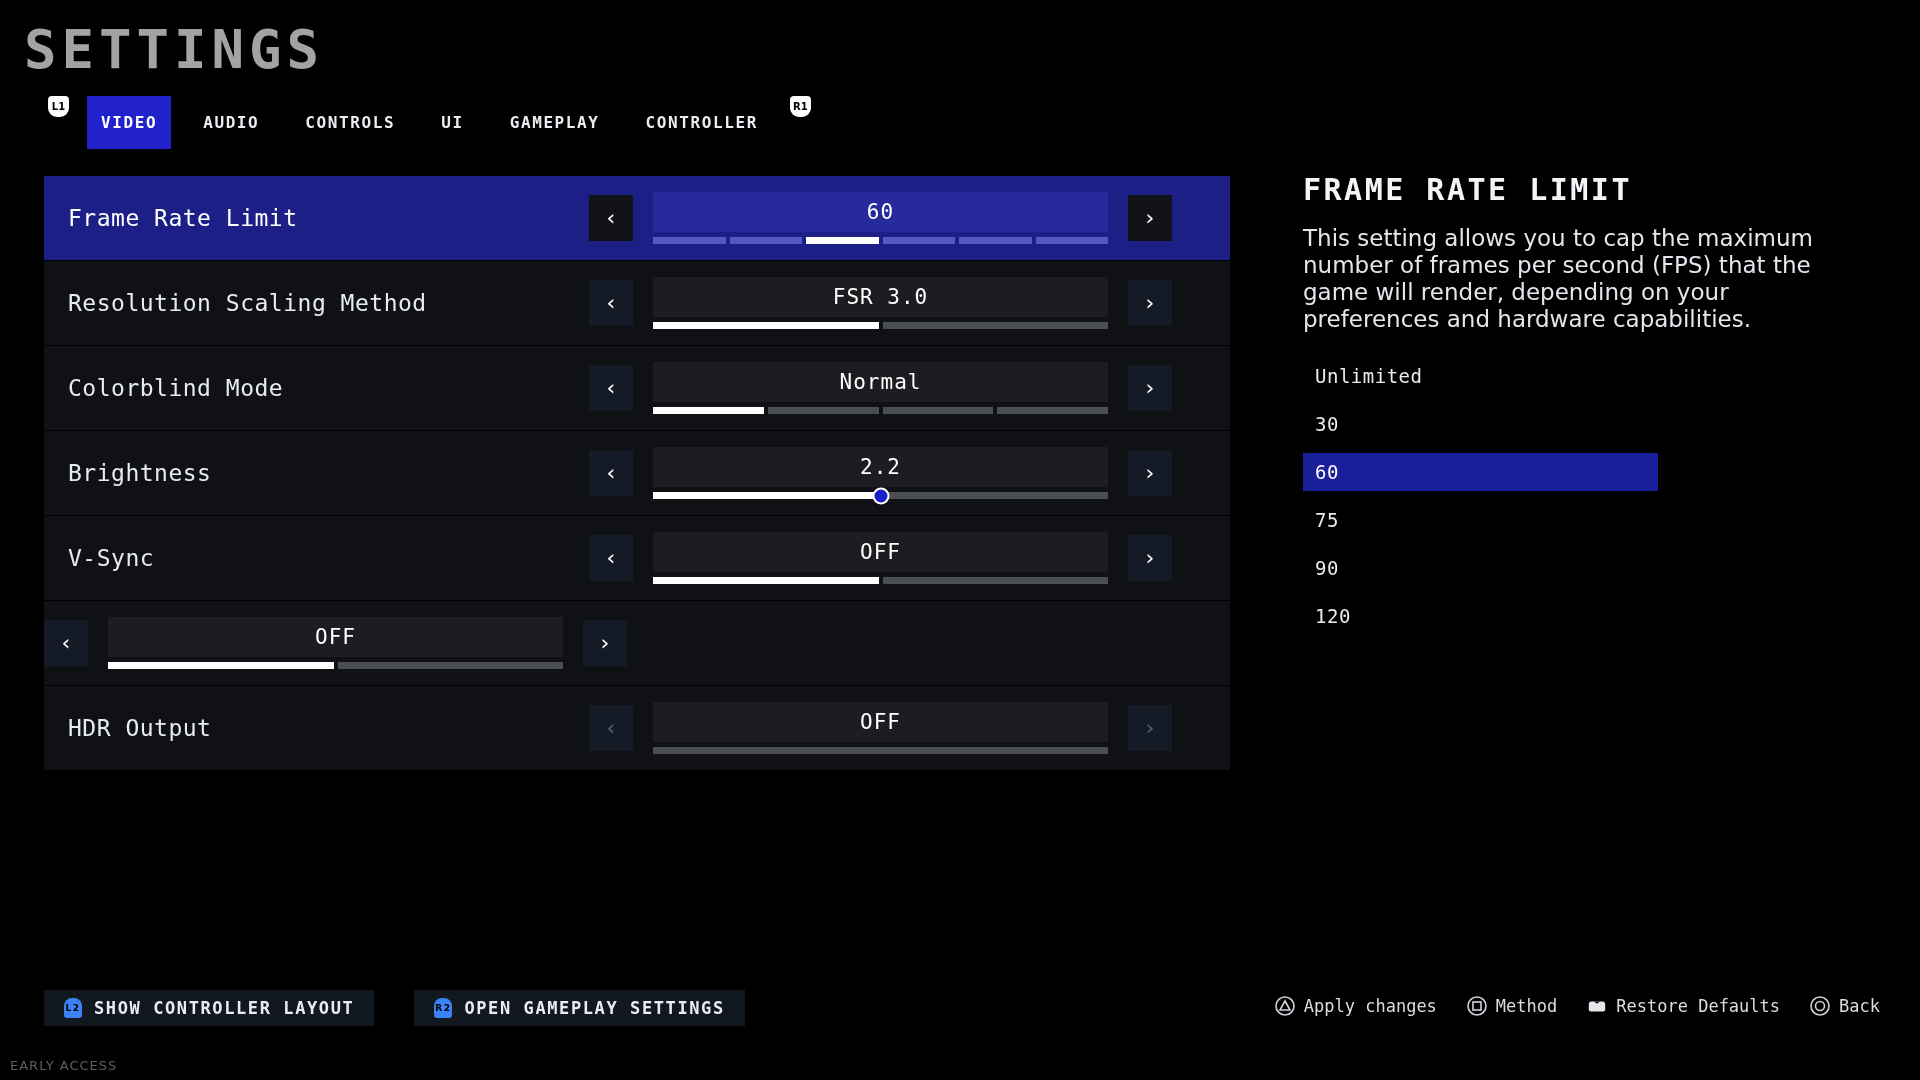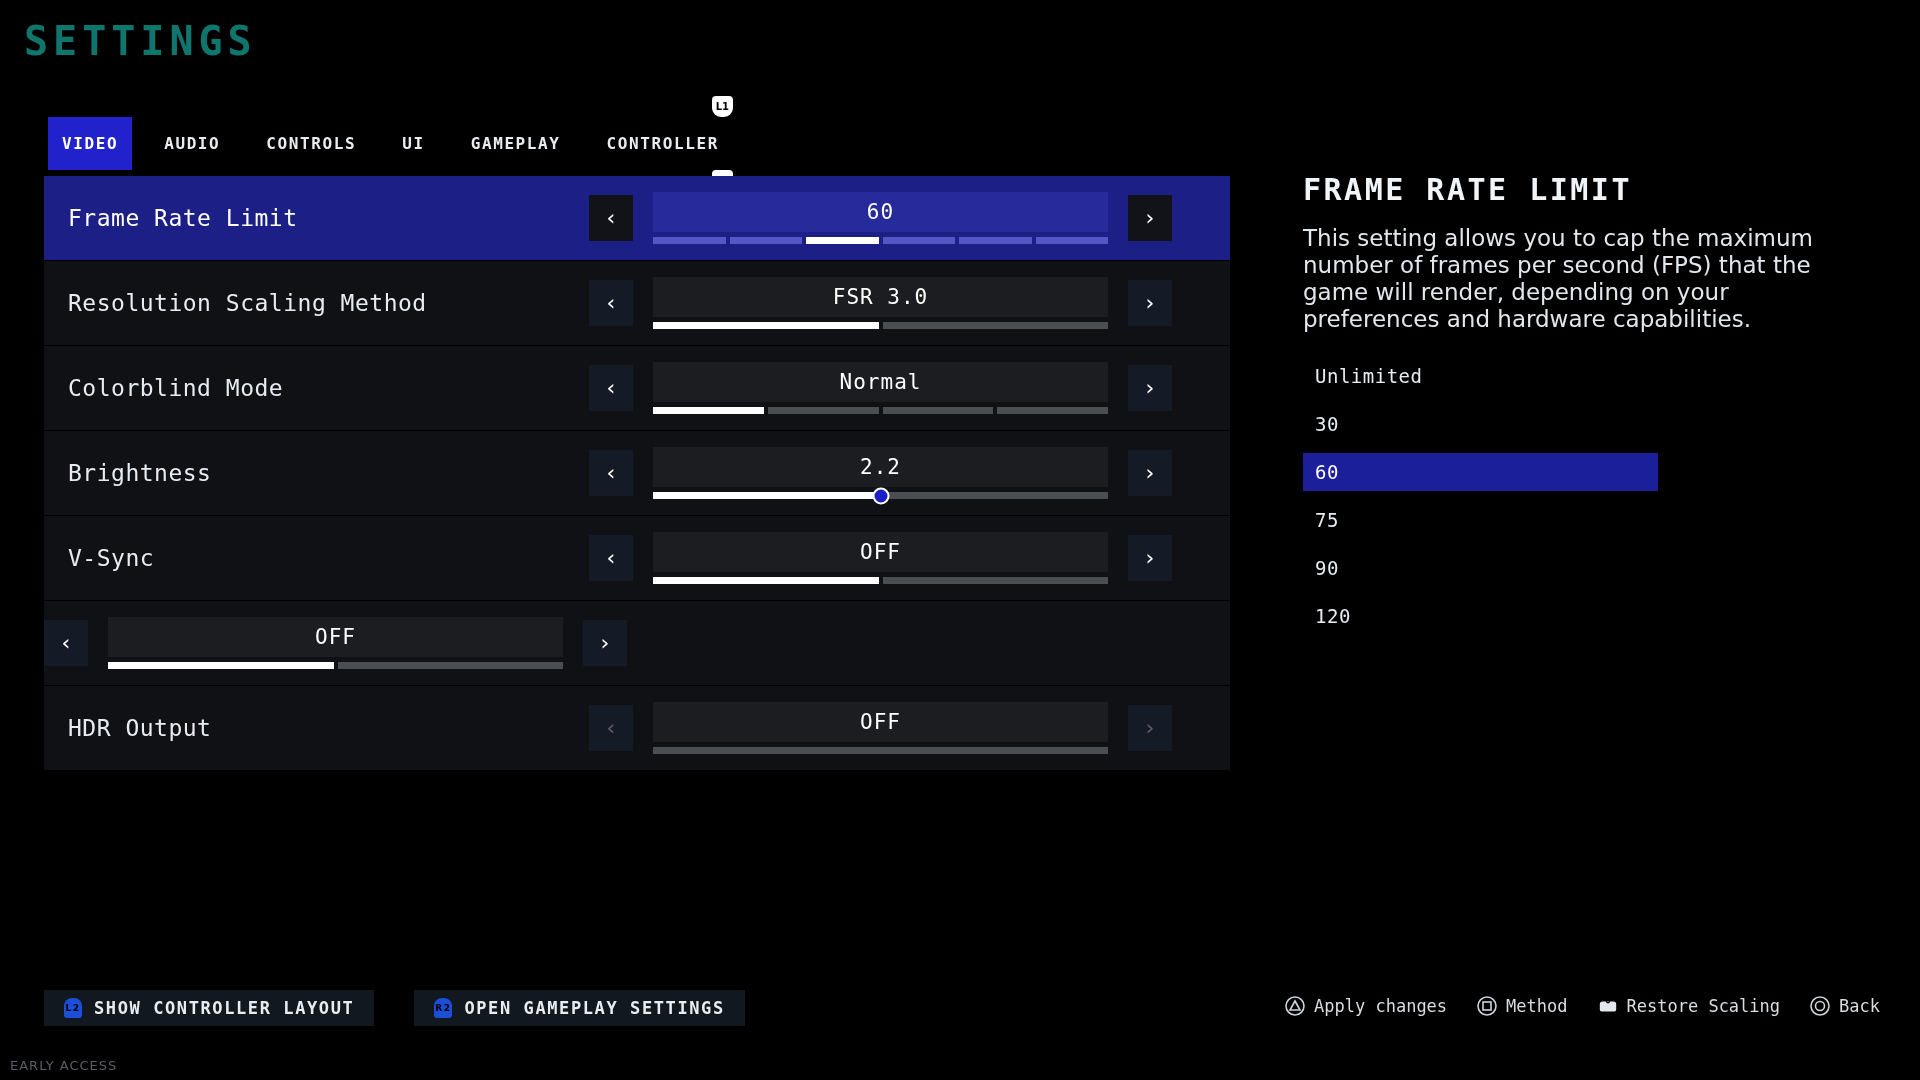--- a/index.html
+++ b/index.html
@@ -20,36 +20,35 @@
     height: 1080px;
     background: #000000;
   }
 
   
   .page-title {
     position: absolute;
     left: 24px;
     top: 18px;
     font-family: "DejaVu Sans Mono", monospace;
-    font-size: 40px;
+    font-size: 54px;
     font-weight: 700;
     letter-spacing: 5px;
-    color: #0f766e;
+    color: #a3a3a3;
   }
 
   
   .tabbar {
     position: absolute;
     left: 48px;
     top: 96px;
     height: 28px;
     display: flex;
-    align-items: flex-end;
+    align-items: flex-start;
     gap: 0px;
-    flex-direction: column;
   }
 
   .bumper {
     display: inline-flex;
     align-items: center;
     justify-content: center;
     width: 21px;
     height: 21px;
     background: #ffffff;
     color: #000000;
@@ -266,21 +265,21 @@
     color: #e9edf1;
     white-space: nowrap;
   }
 
   .trigger {
     display: inline-flex;
     align-items: center;
     justify-content: center;
     width: 18px;
     height: 20px;
-    background: #1d4ed8;
+    background: #3b82f6;
     color: #000000;
     font-family: "DejaVu Sans", sans-serif;
     font-size: 9px;
     font-weight: 700;
     border-radius: 8px 8px 3px 3px;
     flex: 0 0 auto;
   }
 
   .bottom-right {
     position: absolute;
@@ -479,21 +478,21 @@
         </span>
         <span>Method</span>
       </div>
       <div class="prompt">
         <span class="ps-glyph">
           <svg width="22" height="16" viewBox="0 0 22 16">
             <path d="M2 6 Q2 3 5 3 L17 3 Q20 3 20 6 L20 12 Q20 14 18 14 L4 14 Q2 14 2 12 Z" fill="#e4e8ec"></path>
             <path d="M9 3 Q11 6 13 3" fill="none" stroke="#000" stroke-width="1.4"></path>
           </svg>
         </span>
-        <span>Restore Scaling</span>
+        <span>Restore Defaults</span>
       </div>
       <div class="prompt">
         <span class="ps-glyph">
           <svg width="20" height="20" viewBox="0 0 20 20">
             <circle cx="10" cy="10" r="9" fill="none" stroke="#cfd4da" stroke-width="1.6"></circle>
             <circle cx="10" cy="10" r="4.5" fill="none" stroke="#cfd4da" stroke-width="1.6"></circle>
           </svg>
         </span>
         <span>Back</span>
       </div>

